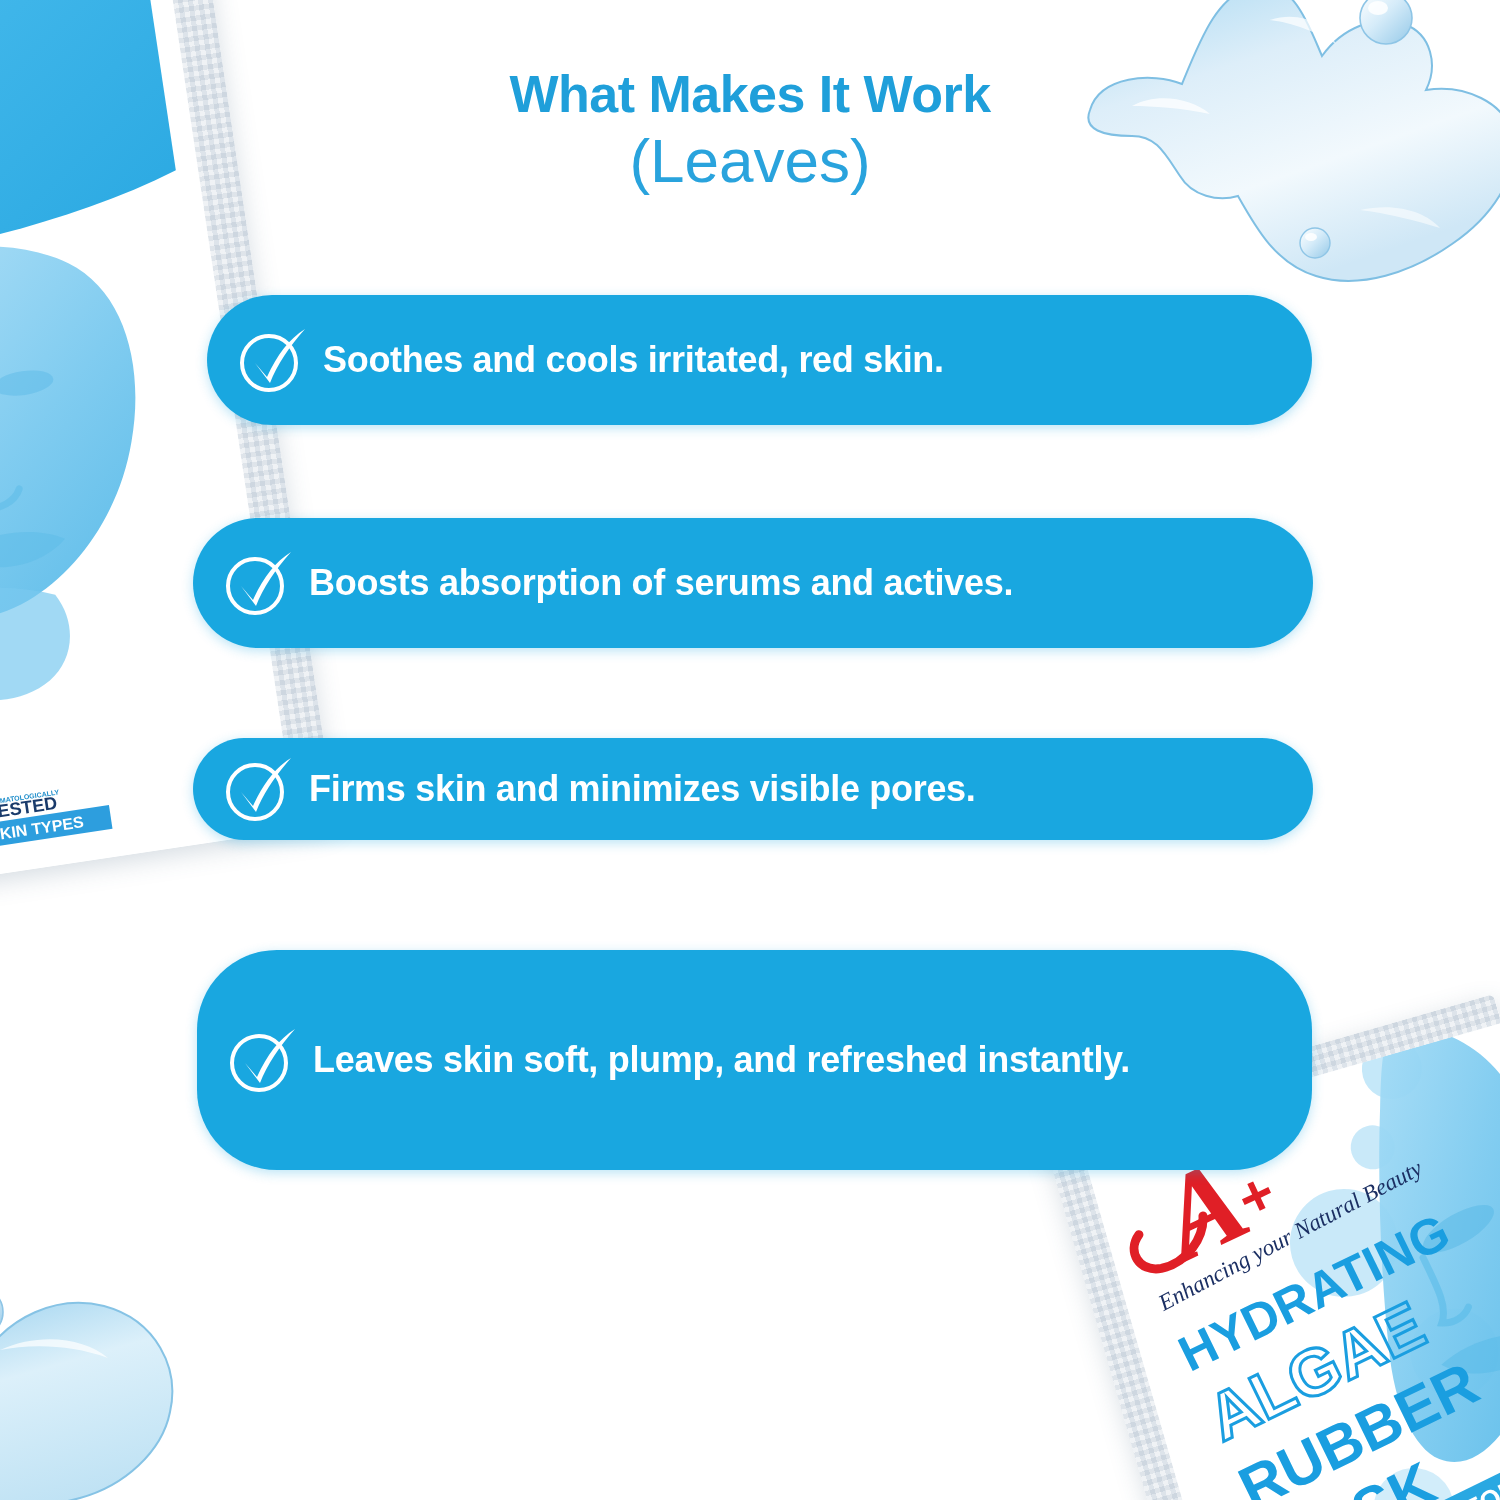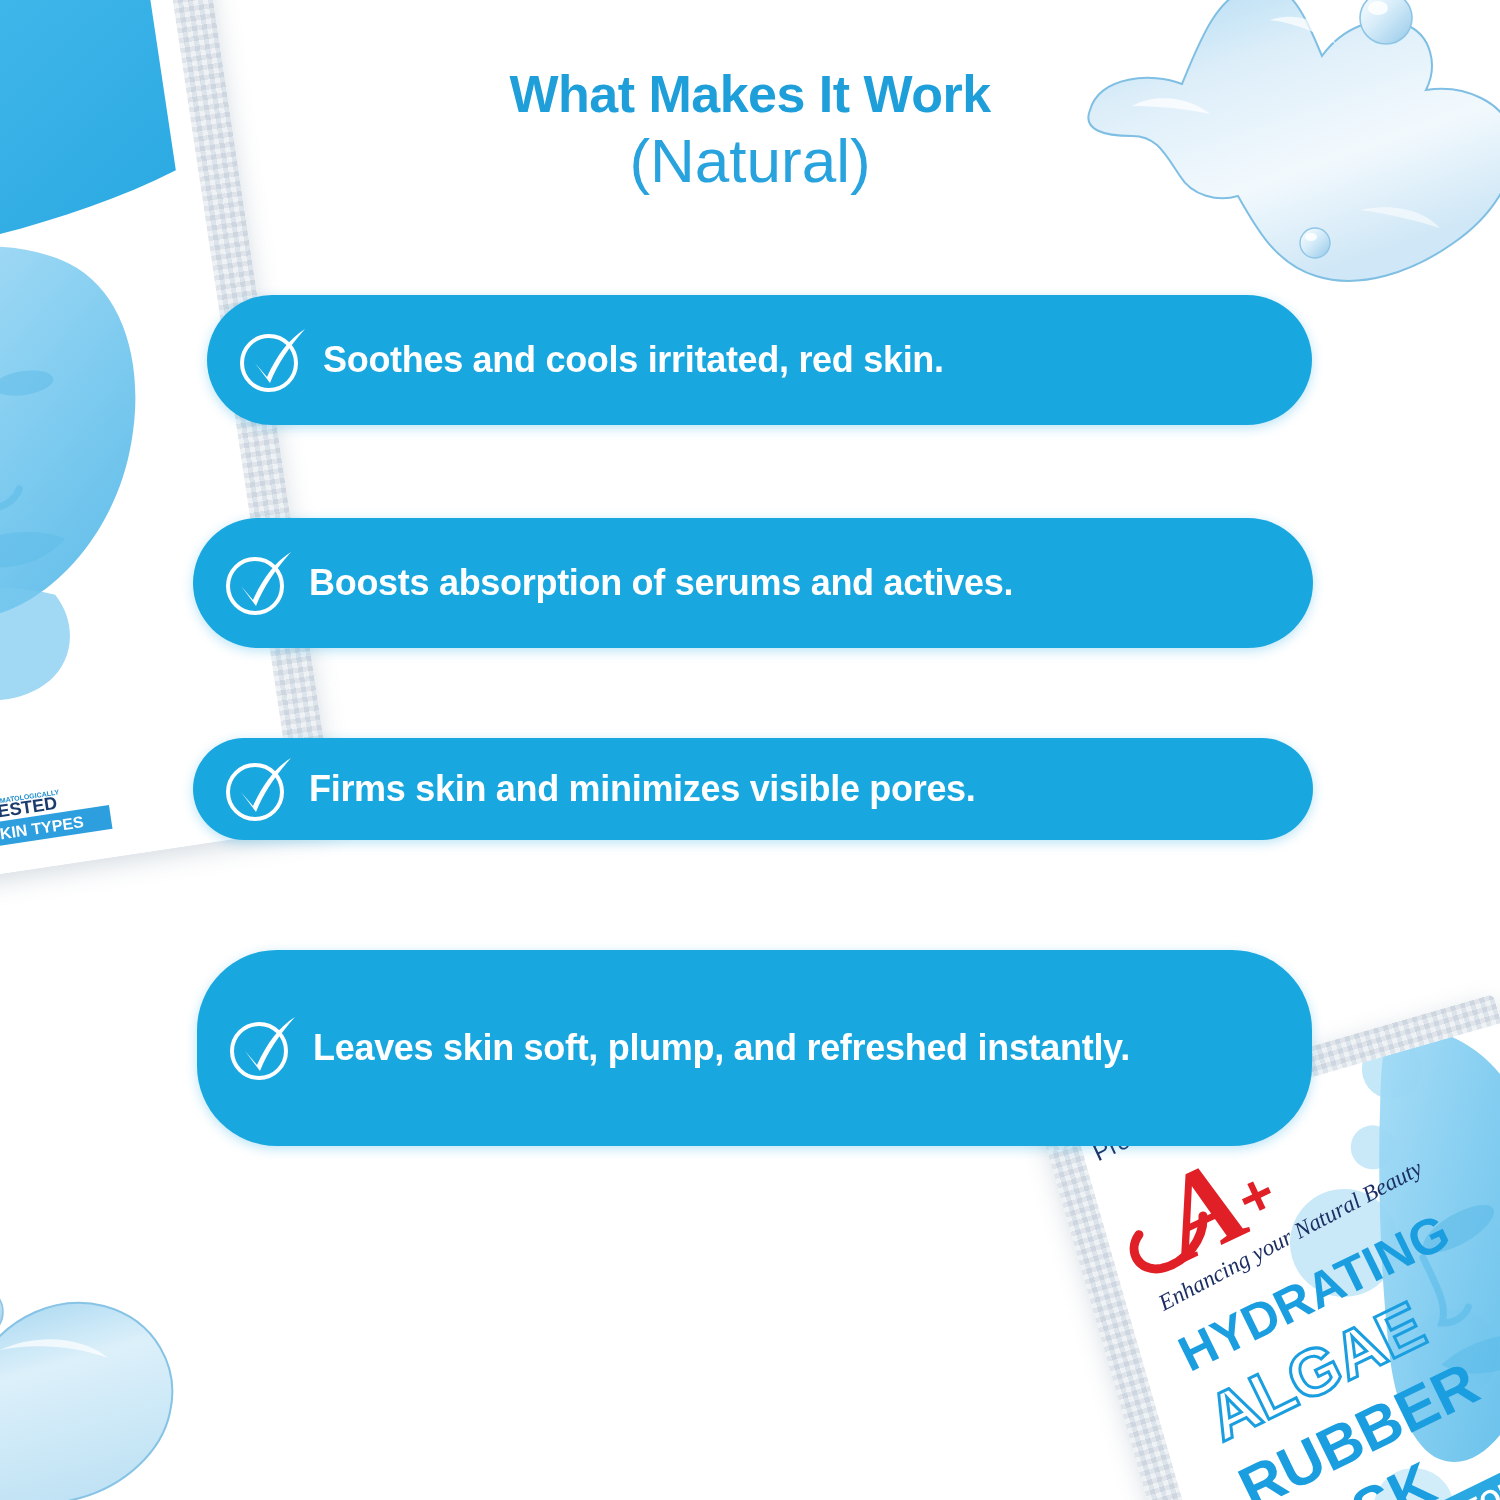--- a/index.html
+++ b/index.html
@@ -64,21 +64,21 @@
   .pill .txt{
     color:#ffffff;font-weight:bold;
     font-size:36px;line-height:1.22;
     letter-spacing:-.3px;
     padding-right:40px;
   }
 
   .p1{left:207px;top:295px;width:1105px;height:130px;}
   .p2{left:193px;top:518px;width:1120px;height:130px;}
   .p3{left:193px;top:738px;width:1120px;height:102px;}
-  .p4{left:197px;top:950px;width:1115px;height:196px;}
+  .p4{left:197px;top:950px;width:1115px;height:220px;}
 </style>
 </head>
 <body>
 
 <div class="stage">
 
   <svg class="art splash-tr" viewBox="0 0 470 330" xmlns="http://www.w3.org/2000/svg">
     <defs>
       <linearGradient id="wg1" x1="0" y1="0" x2="0.5" y2="1">
         <stop offset="0%" stop-color="#a9d9f2"></stop>
@@ -215,21 +215,21 @@
           <text x="116" y="529" font-family="Liberation Sans, sans-serif" font-size="27" font-weight="bold" fill="#ffffff">NANO BASED FORMULA</text>
         </g>
       </svg>
     </div>
     <div class="serr" style="left:-2px;top:0;width:34px;height:560px;border-radius:6px 0 0 6px;"></div>
     <div class="serr" style="left:0;top:-2px;width:470px;height:30px;border-radius:6px 6px 0 0;"></div>
   </div>
 
   <div class="headline">
     <div class="l1">What Makes It Work</div>
-    <div class="l2">(Natural)</div>
+    <div class="l2">(Leaves)</div>
   </div>
 
   <div class="pill p1">
     <span class="chk">
       <svg viewBox="0 0 74 74" width="74" height="74" xmlns="http://www.w3.org/2000/svg">
         <circle cx="34" cy="40" r="27" fill="none" stroke="#ffffff" stroke-width="4"></circle>
         <path d="M20 40 L32 54 C 42 32, 54 16, 70 6 C 54 24, 42 42, 35 60 Z" fill="#ffffff"></path>
       </svg>
     </span>
     <span class="txt">Soothes and cools irritated, red skin.</span>

